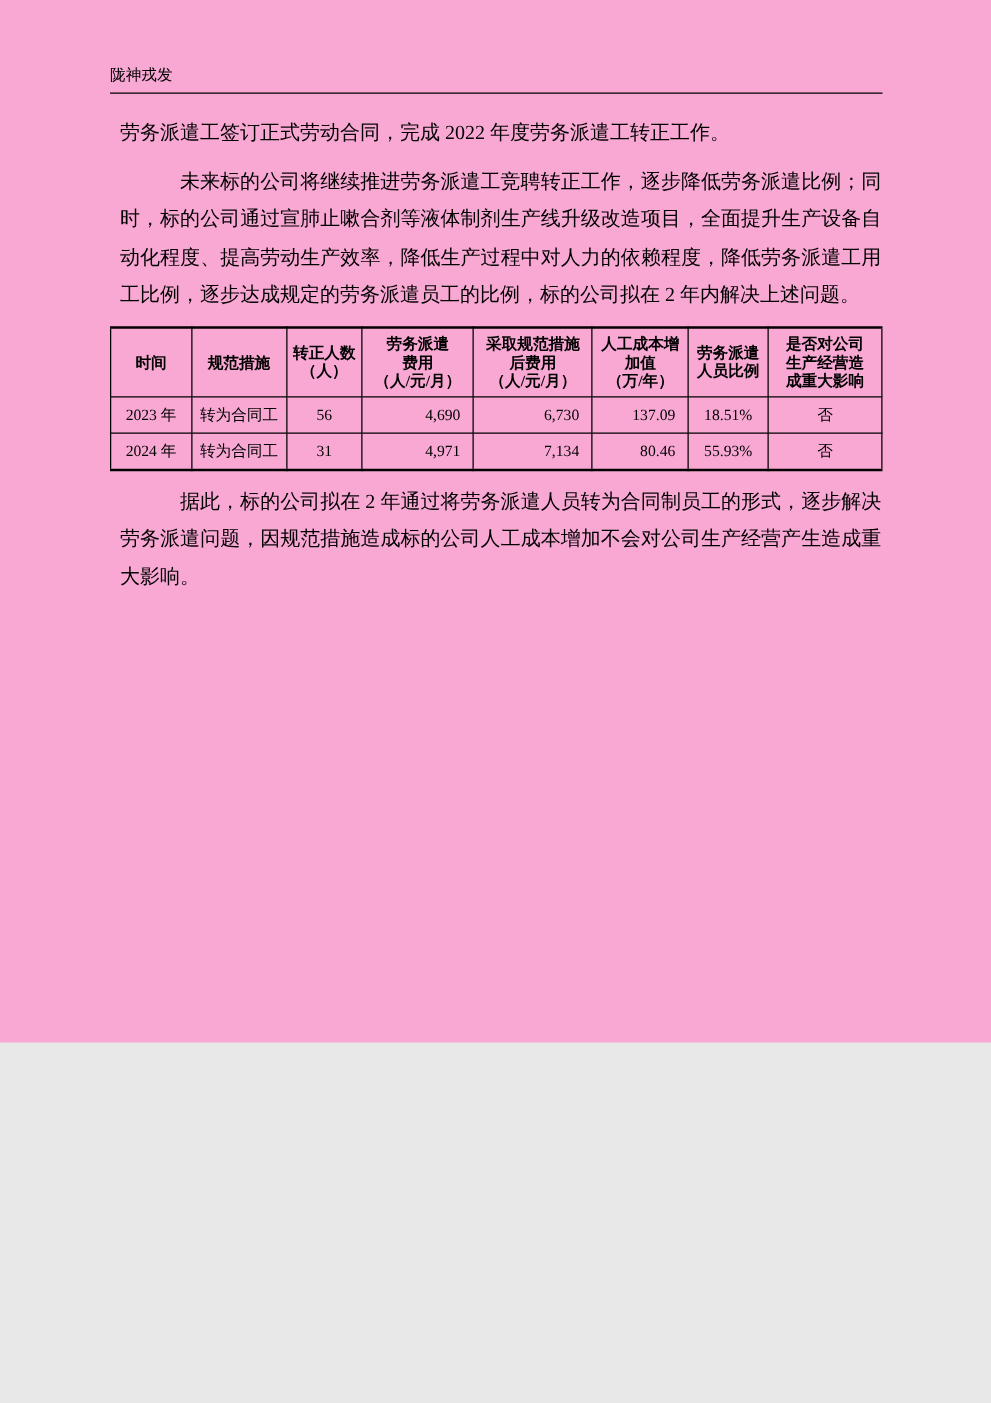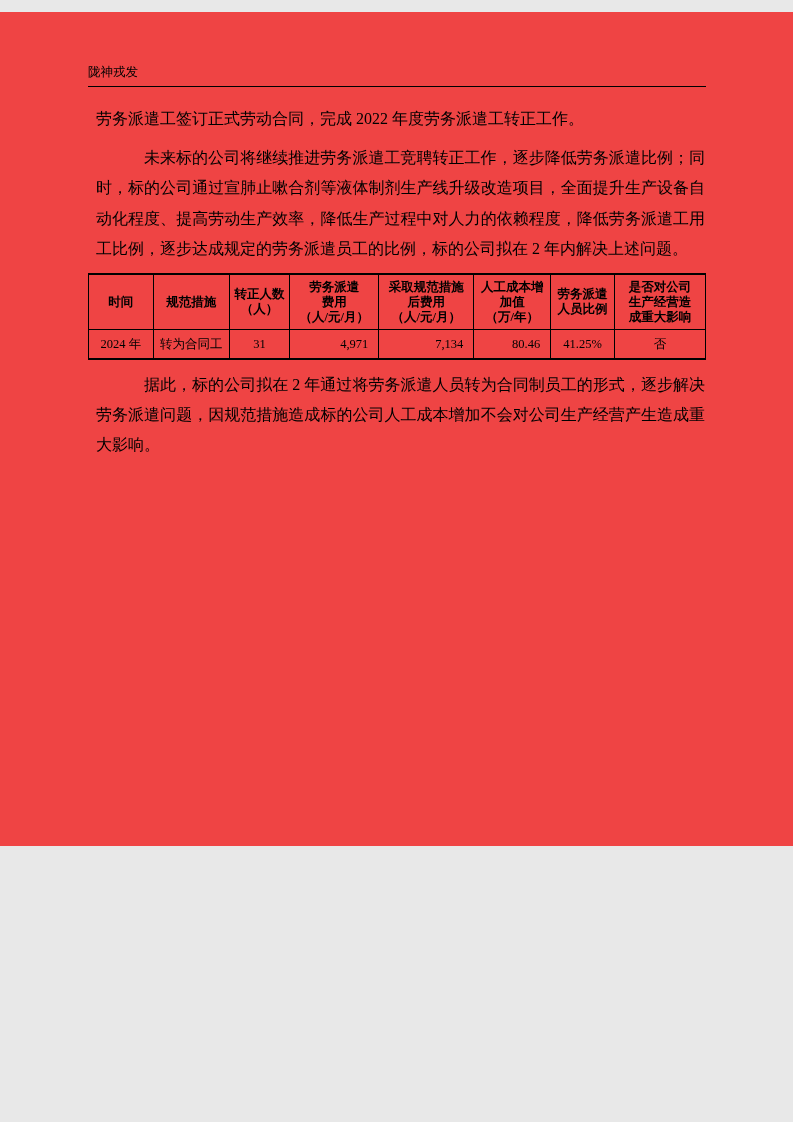--- a/index.html
+++ b/index.html
@@ -1,21 +1,21 @@
 <!DOCTYPE html>
 <html><head>
 <meta charset="utf-8">
 <style>
   html,body { margin:0; padding:0; }
   body { background:#e8e8e8; }
   .page {
     position:relative;
     width:793px; height:834px;
-    margin:12px auto;
-    background:#ef4444;
+    margin:0 auto;
+    background:#f9a8d4;
     font-family:"Liberation Serif","DejaVu Serif",serif;
     color:#000;
     overflow:hidden;
   }
   .running-header {
     position:absolute;
     top:52px; left:88px; width:618px;
     display:flex; justify-content:space-between; align-items:flex-end;
     font-size:12.5px;
     border-bottom:1px solid #000;
@@ -98,27 +98,37 @@
           <th>人工成本增
 加值
 （万/年）</th>
           <th>劳务派遣
 人员比例</th>
           <th>是否对公司
 生产经营造
 成重大影响</th>
         </tr>
         <tr>
+          <td>2023 年</td>
+          <td>转为合同工</td>
+          <td>56</td>
+          <td class="al-r">4,690</td>
+          <td class="al-r">6,730</td>
+          <td class="al-r">137.09</td>
+          <td>18.51%</td>
+          <td>否</td>
+        </tr>
+        <tr>
           <td>2024 年</td>
           <td>转为合同工</td>
           <td>31</td>
           <td class="al-r">4,971</td>
           <td class="al-r">7,134</td>
           <td class="al-r">80.46</td>
-          <td>41.25%</td>
+          <td>55.93%</td>
           <td>否</td>
         </tr>
       </tbody>
     </table>
 
     <p class="para indent">据此，标的公司拟在 2 年通过将劳务派遣人员转为合同制员工的形式，逐步解决劳务派遣问题，因规范措施造成标的公司人工成本增加不会对公司生产经营产生造成重大影响。</p>
   </div>
 
   <div class="page-footer">172 / 371</div>
 

